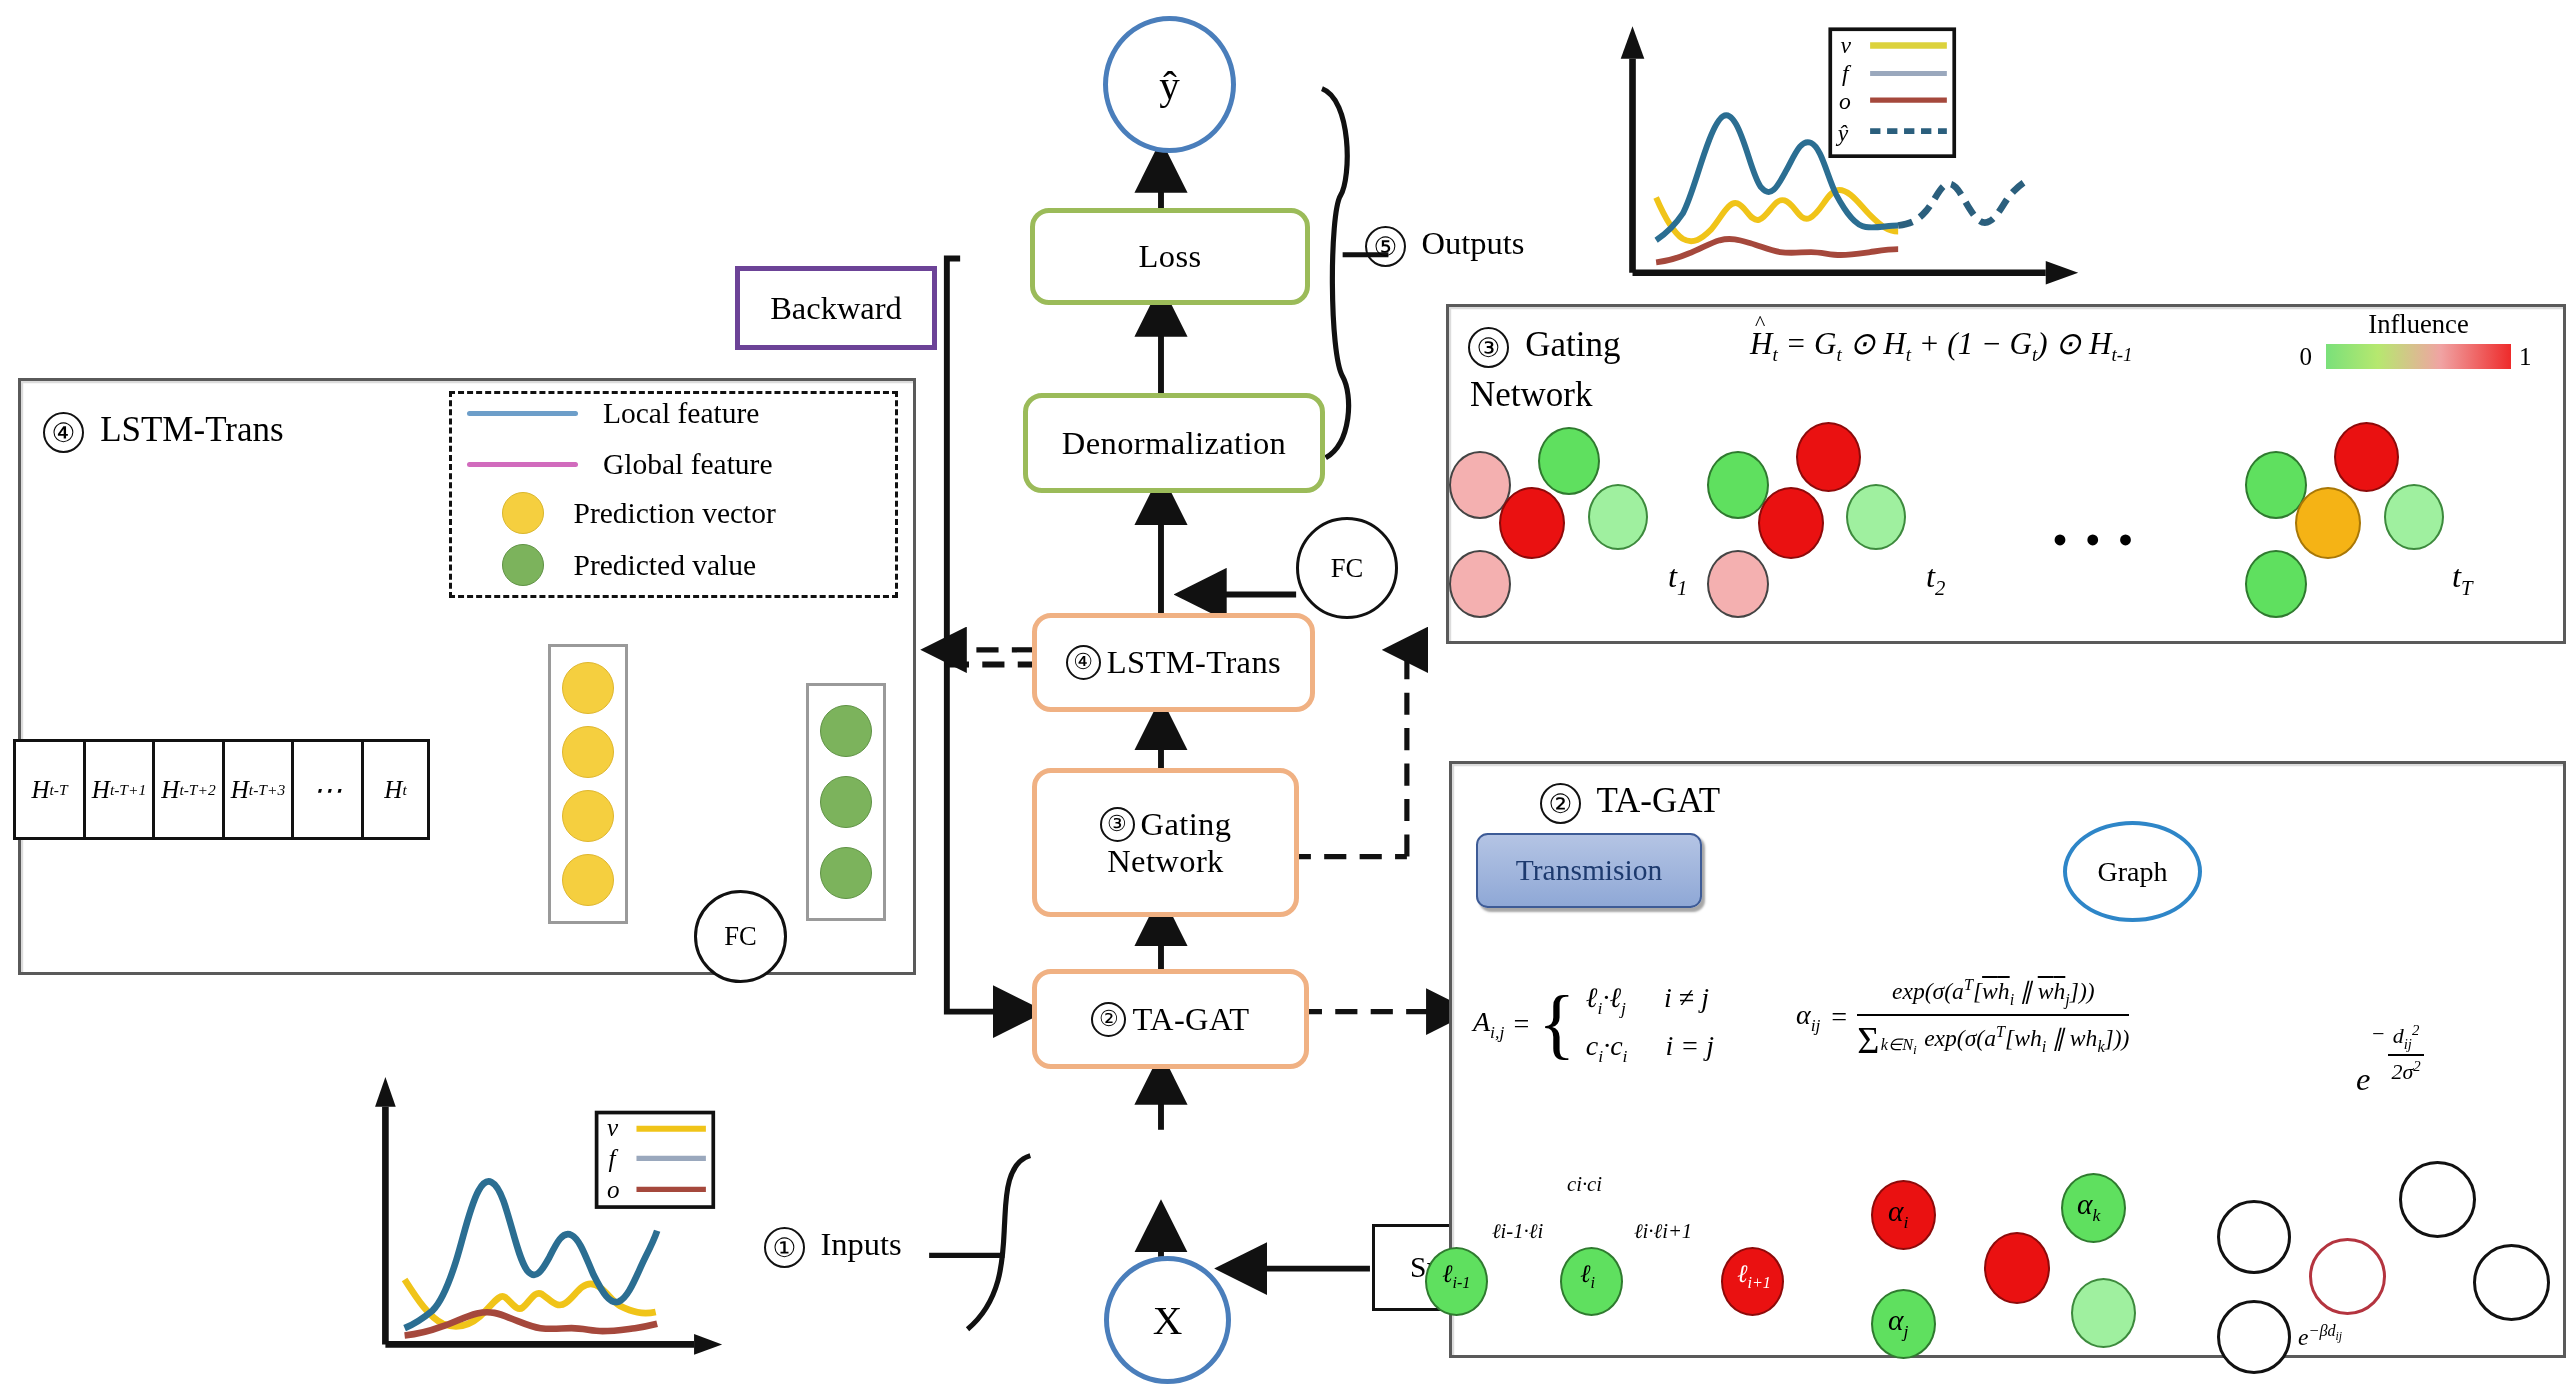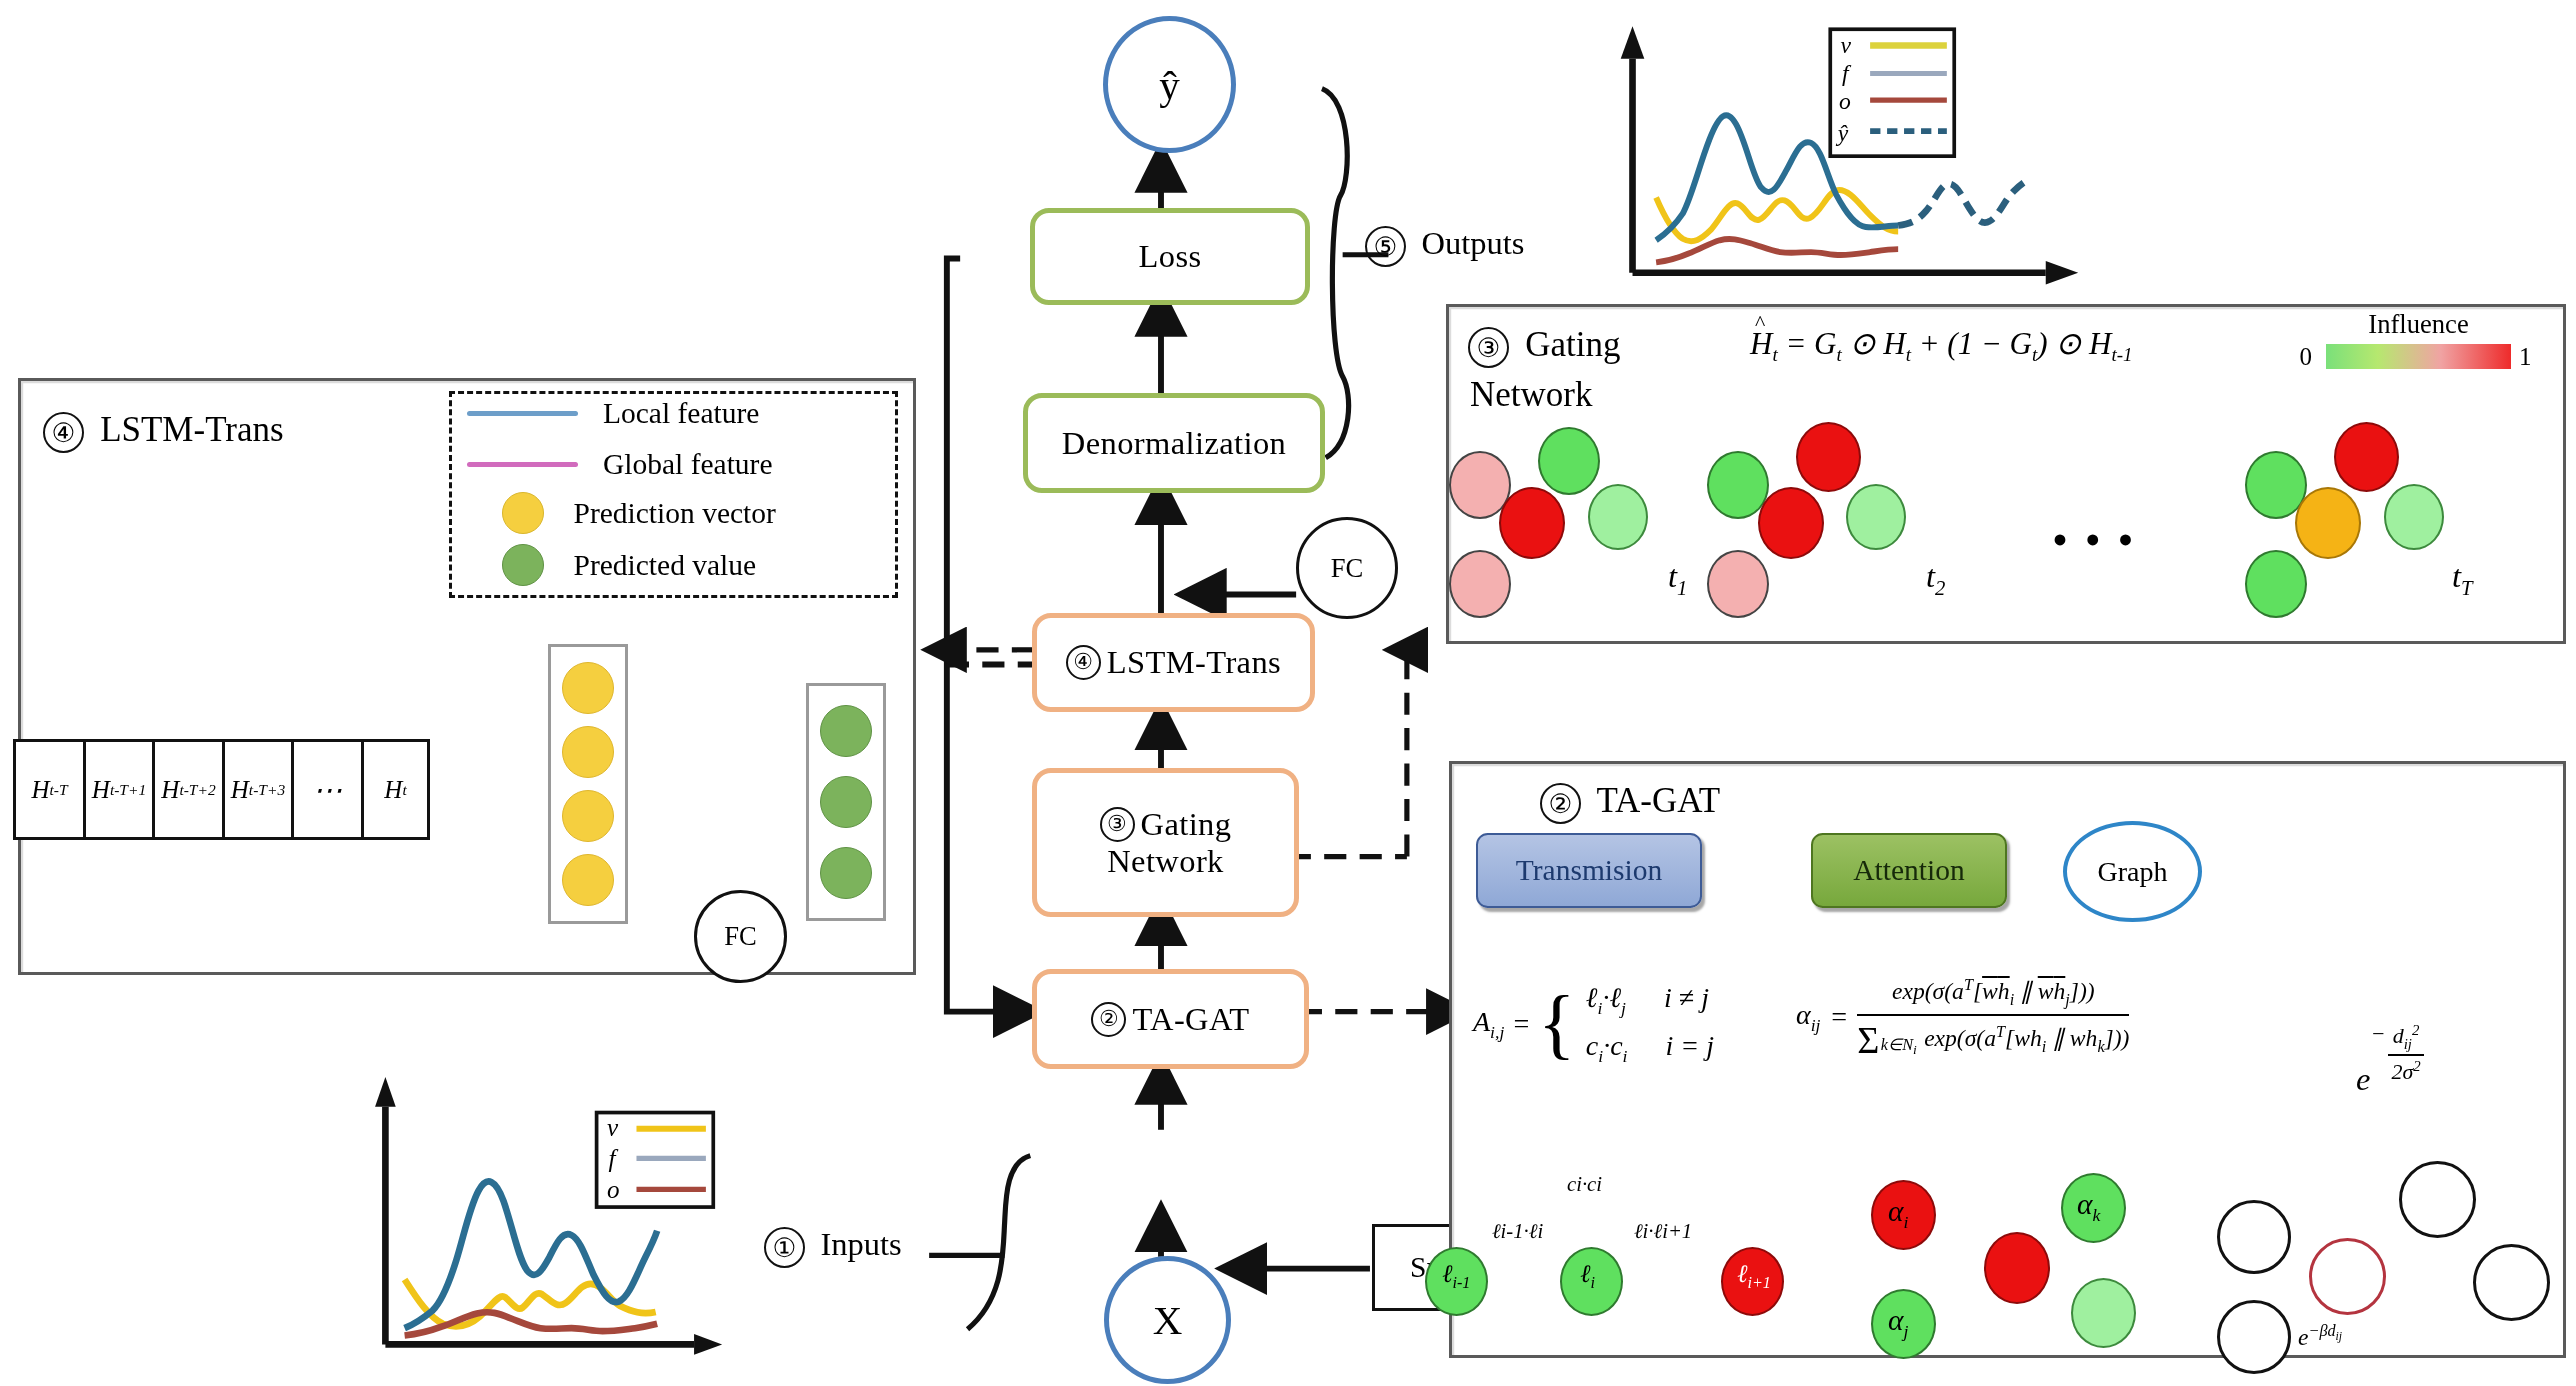--- a/index.html
+++ b/index.html
@@ -296,20 +296,23 @@
   <div class="pbox orange" style="left:1032px;top:969px;width:267px;height:90px;">
     <span class="circnum small">②</span>
     <span>TA-GAT</span>
   </div>
 
 
   <div class="ncirc" style="left:1104px;top:1256px;width:117px;height:118px;">
     <span>X</span>
   </div>
 
+  <div class="purplebox" style="left:735px;top:266px;width:192px;height:74px;">
+    <span>Backward</span>
+  </div>
 
   <div class="rectlabel" style="left:1372px;top:1224px;width:162px;height:81px;">
     <span>Smooth</span>
   </div>
 
   <div class="fccirc" style="left:1296px;top:517px;width:96px;height:96px;">
     <span>FC</span>
   </div>
 
   <div class="txt" style="left:764px;top:1226px;">
@@ -439,23 +442,20 @@
 
   <div class="panel" style="left:1449px;top:761px;width:1111px;height:591px;"></div>
 
   <div class="panel-title" style="left:1540px;top:781px;">
     <span class="circnum">②</span>
     <span>TA-GAT</span>
   </div>
 
   <div class="tbox blue" style="left:1476px;top:833px;width:222px;height:71px;color:#1d3a6e;">
     <span>Transmision</span>
-  </div>
-  <div class="tbox green" style="left:1811px;top:833px;width:192px;height:71px;color:#16290a;">
-    <span>Attention</span>
   </div>
   <div class="gcirc" style="left:2063px;top:821px;width:131px;height:93px;">
     <span>Graph</span>
   </div>
   <div style="position:absolute;left:0;top:0;width:0;height:0;overflow:hidden;">Distance
 decay</div>
 
   <div class="mtxt" style="left:1473px;top:982px;font-size:28px;display:flex;align-items:center;">
     <span><i>A</i><sub style="font-size:17.7px;">i,j</sub></span>
     <span style="margin:0 7.4px;">=</span>

